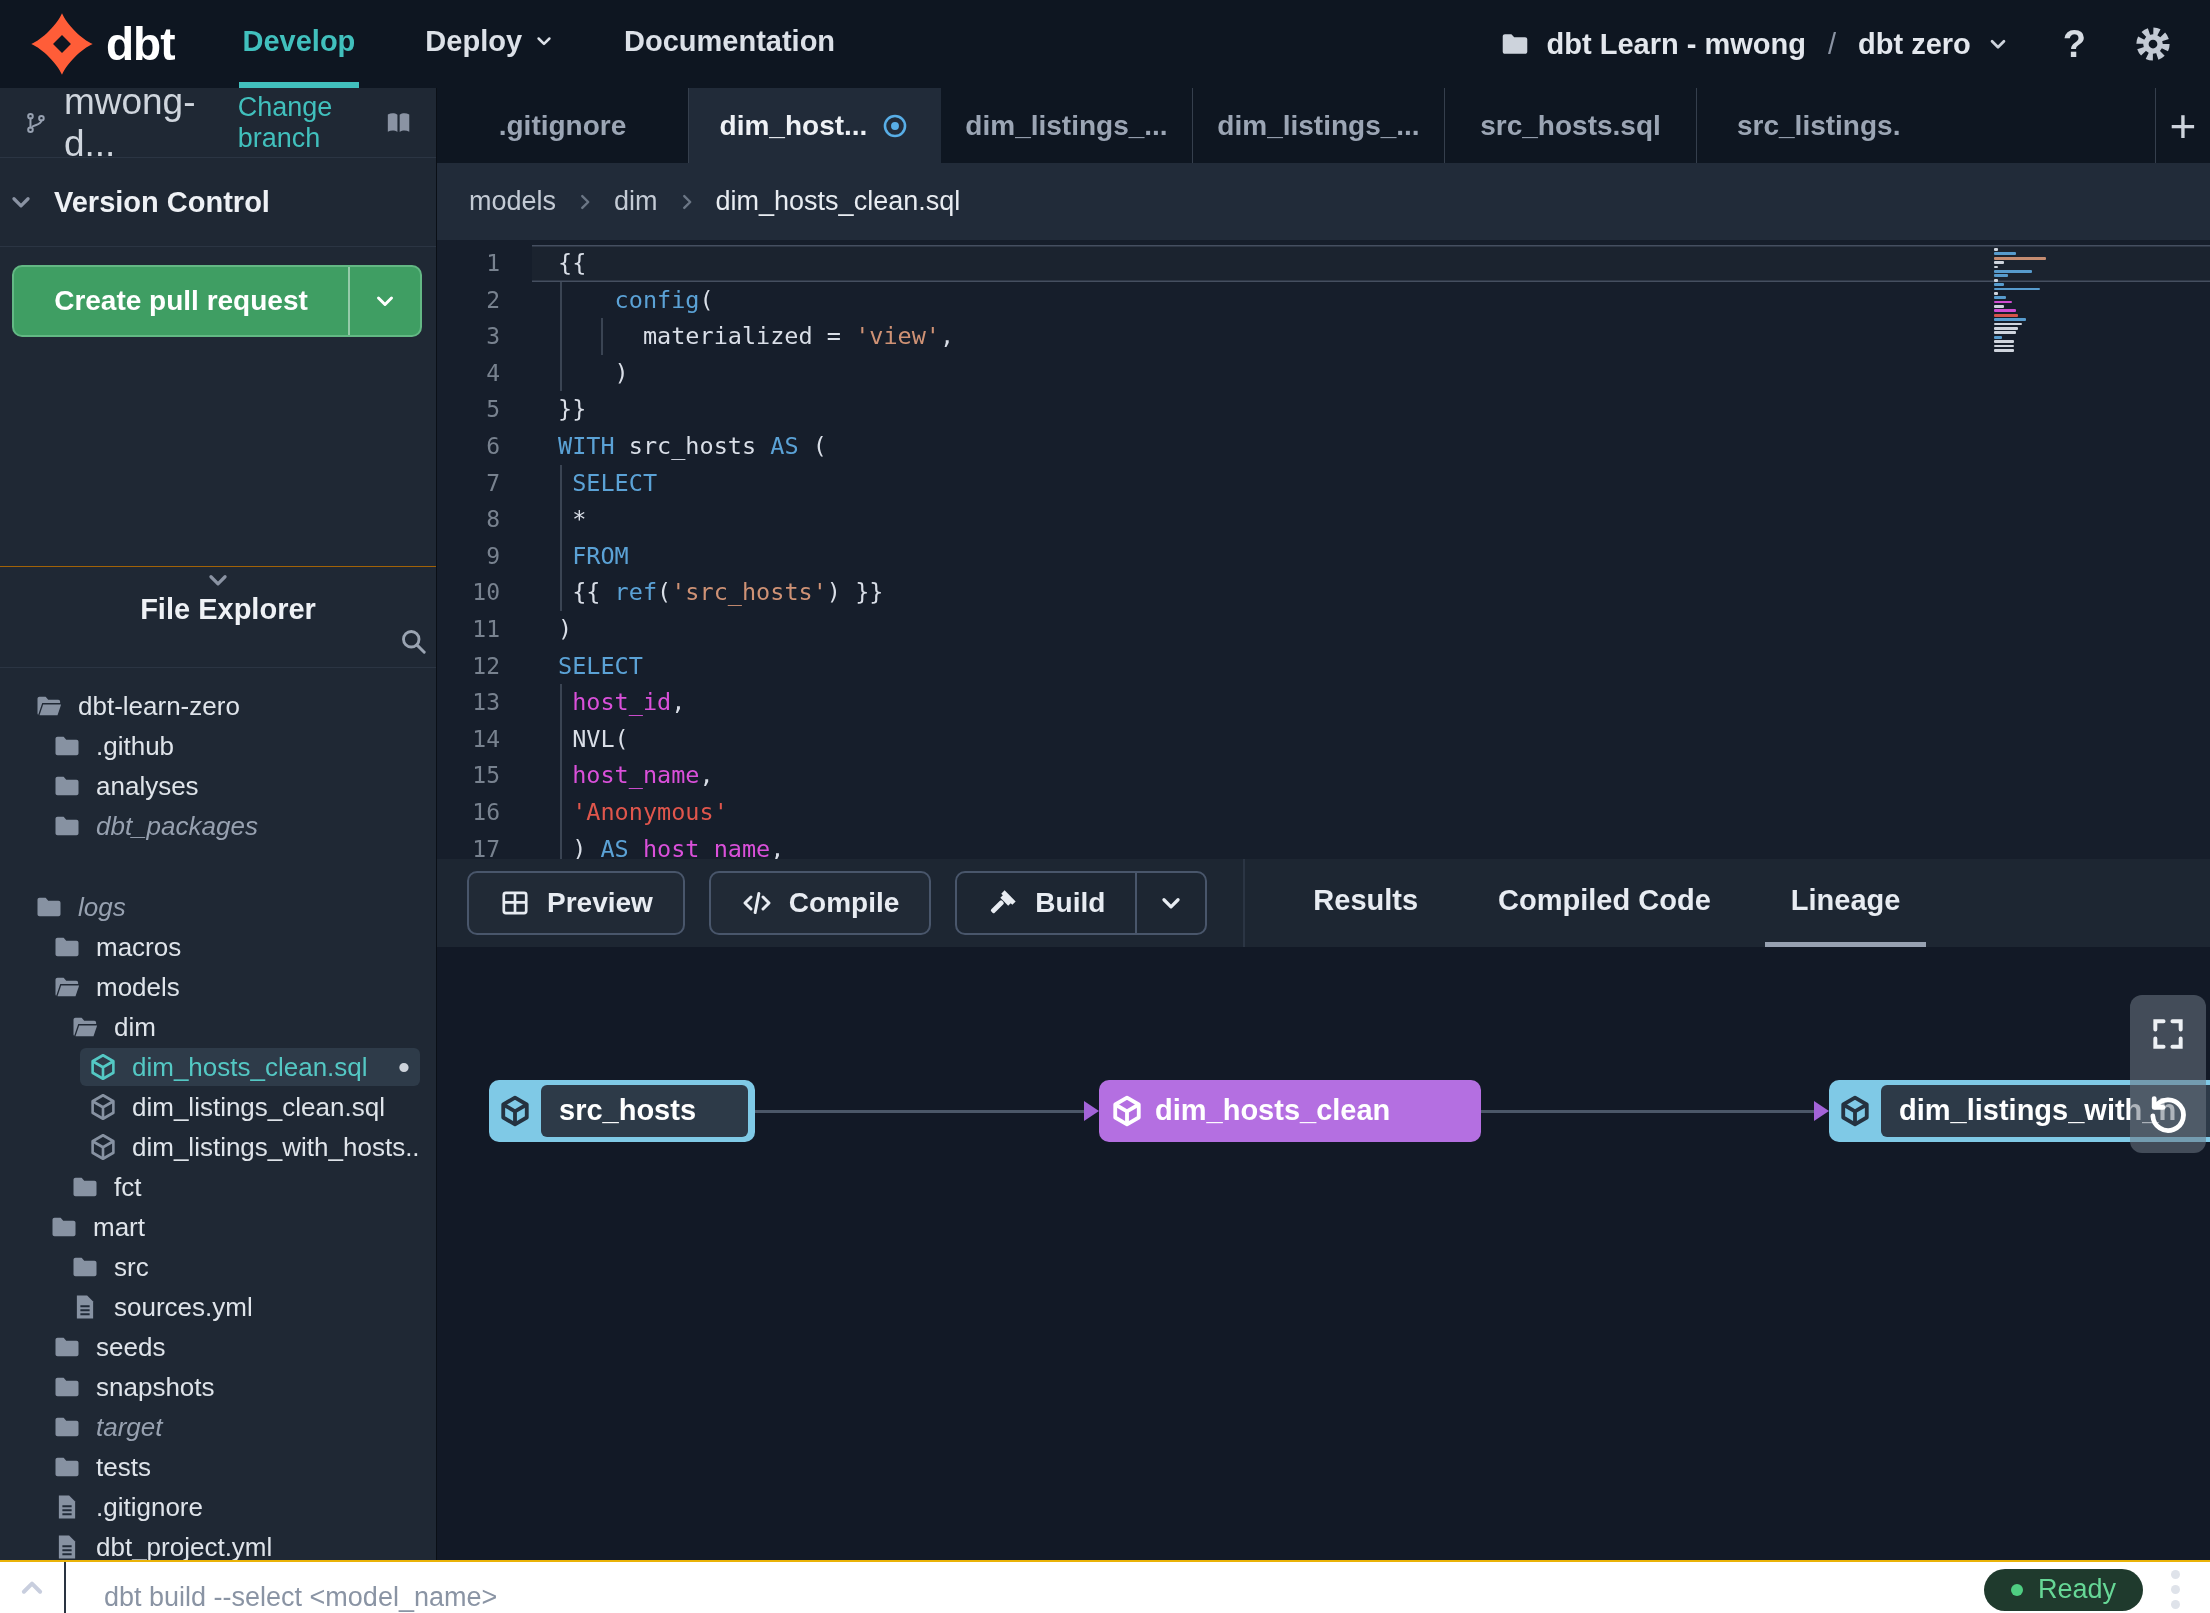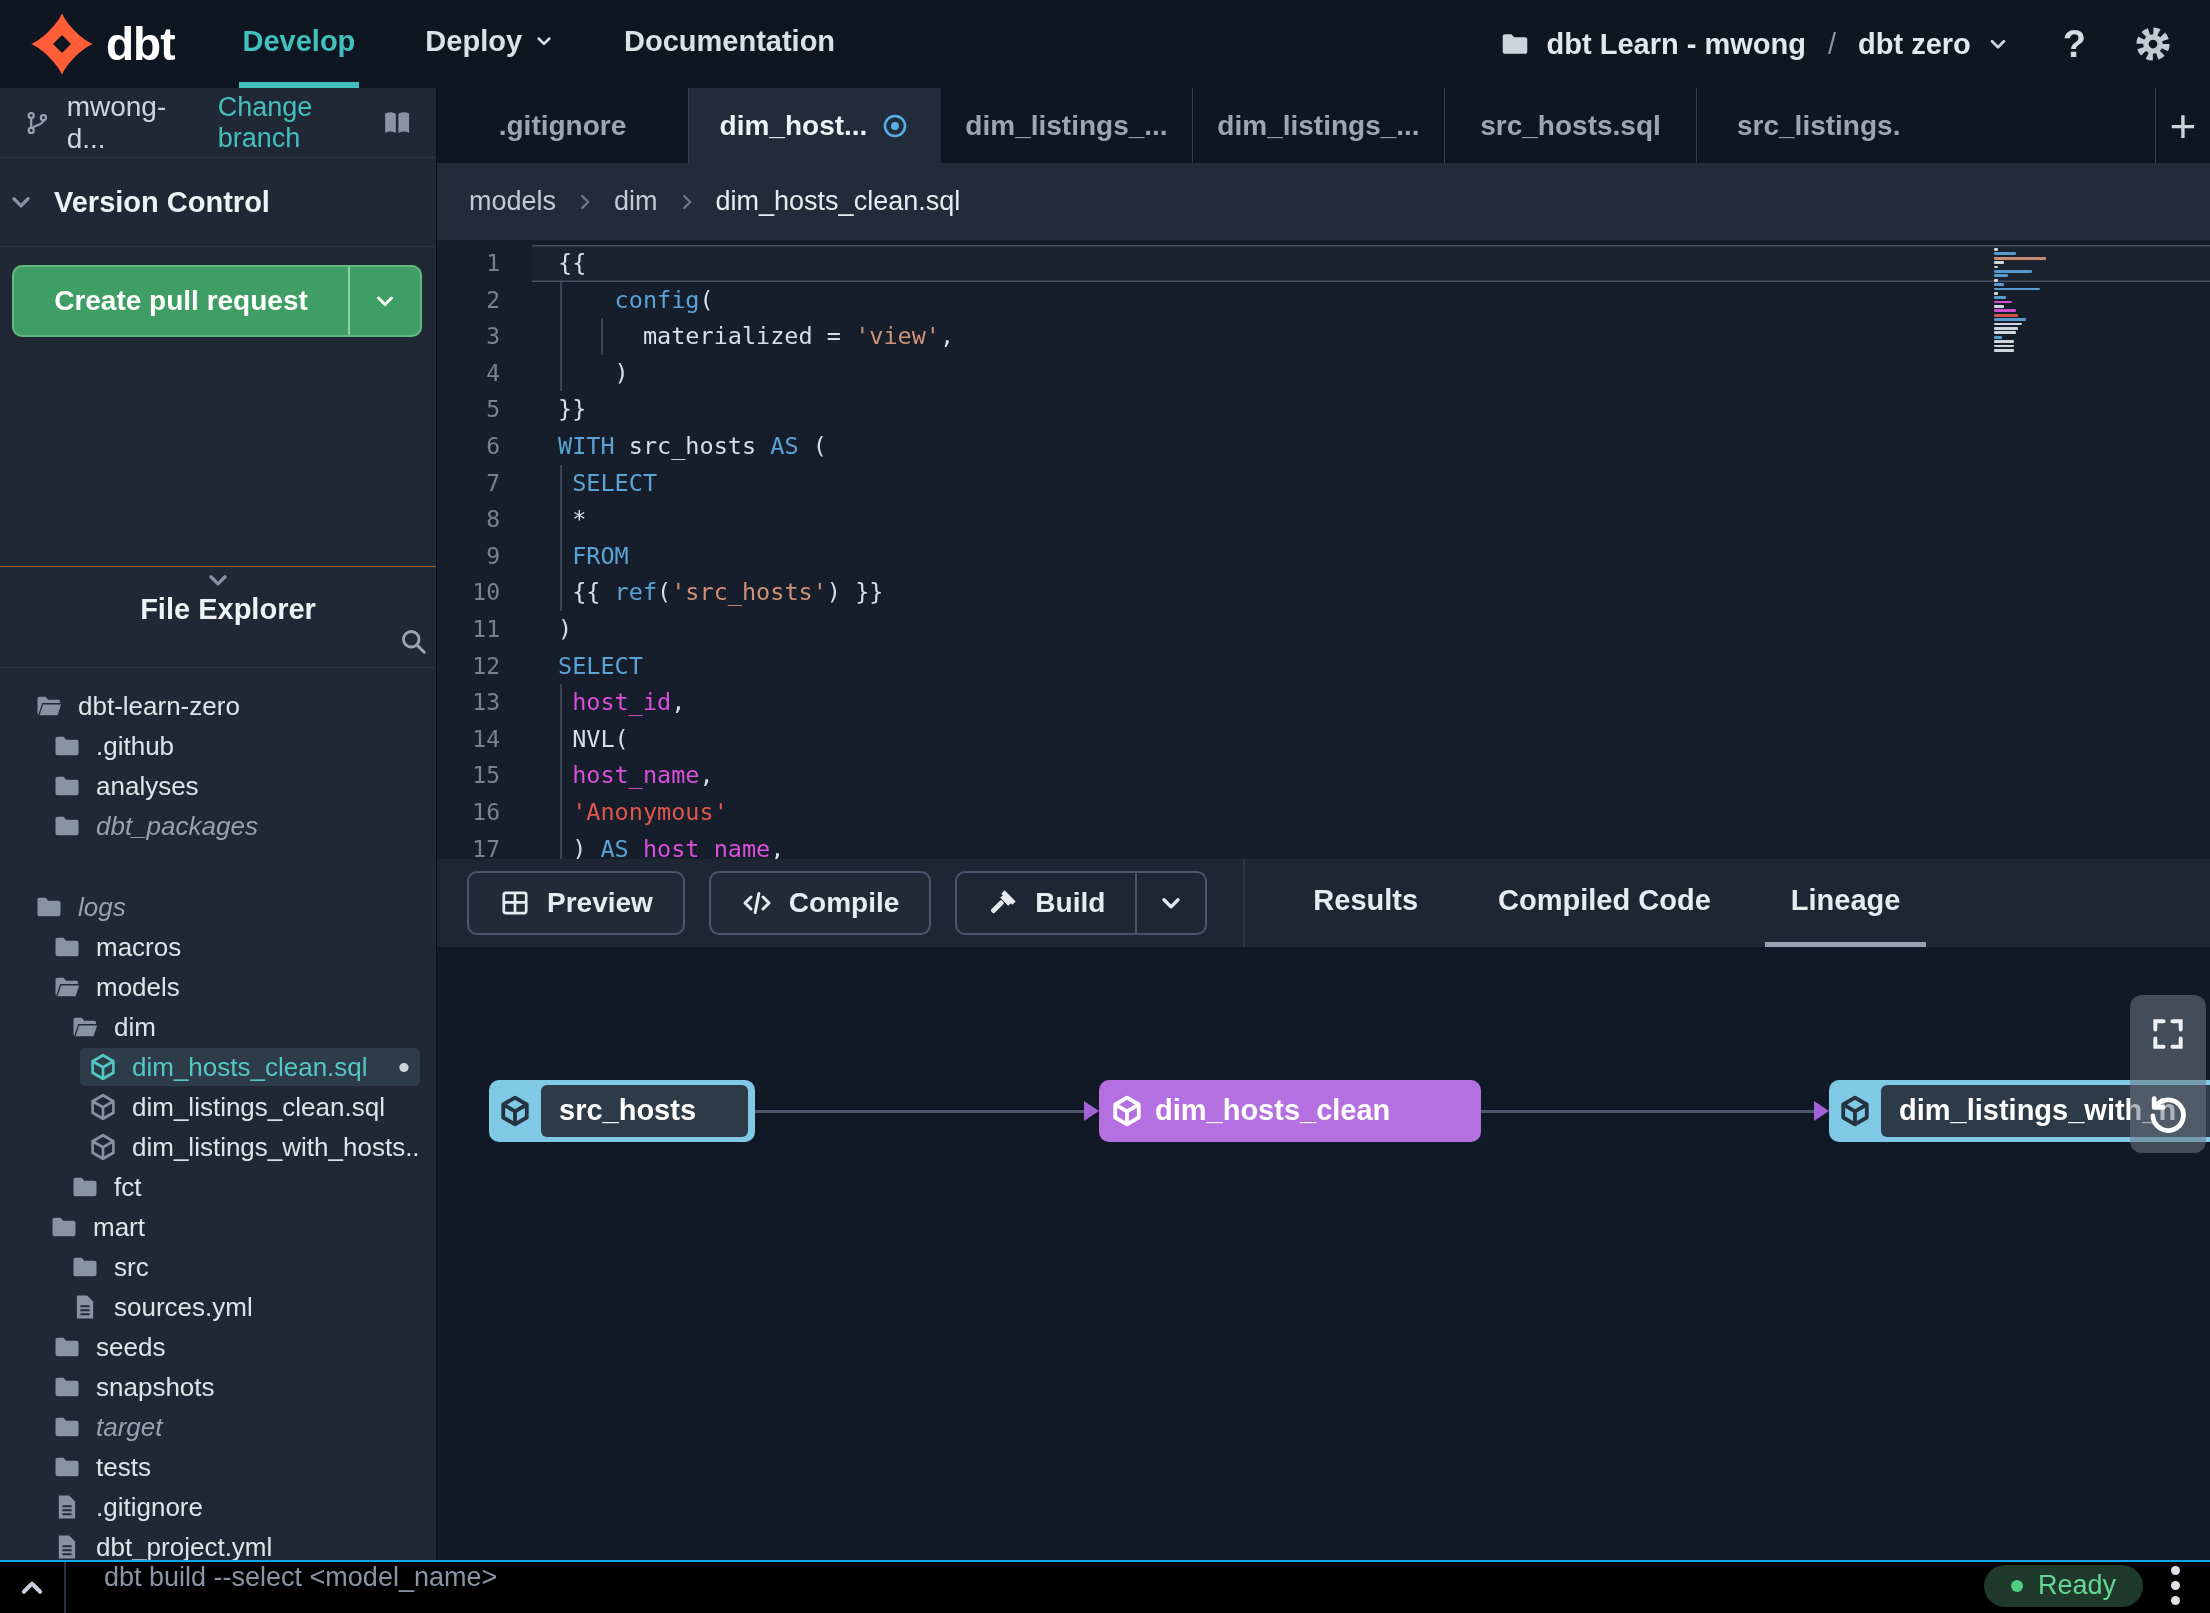--- a/index.html
+++ b/index.html
@@ -31,21 +31,21 @@
   .gear-btn svg { width:100%; height:100%; }
 
   
   .main { display:flex; flex:1; min-height:0; }
 
   
   .sidebar { width:437px; flex:none; background:#1f2834; border-right:1px solid #0a0f16; display:flex; flex-direction:column; overflow:hidden; }
   .branch-row { height:70px; flex:none; display:flex; align-items:center; padding:0 24px; border-bottom:1px solid #2b3543; }
   .branch-row .ic { width:30px; height:30px; display:flex; color:#97a1b1; }
   .branch-row .ic svg { width:100%; height:100%; }
-  .branch-name { font-size:28px; color:#cfd5dd; margin-left:16px; }
+  .branch-name { font-size:37px; color:#cfd5dd; margin-left:16px; }
   .branch-change { font-size:27px; color:var(--accent); margin-left:28px; cursor:pointer; }
   .branch-book { margin-left:auto; width:34px; height:34px; color:#8a93a3; cursor:pointer; }
   .branch-book svg { width:100%; height:100%; }
   .section-header { height:89px; flex:none; display:flex; align-items:center; padding:0 8px; border-bottom:1px solid #2b3543; }
   .section-header .chev { width:26px; height:26px; color:#8a93a3; display:flex; }
   .section-header .chev svg { width:100%; height:100%; }
   .section-title { font-size:29px; font-weight:700; color:#eef1f5; margin-left:20px; }
   .section-header .search { margin-left:auto; width:30px; height:30px; color:#9aa4b2; cursor:pointer; }
   .section-header .search svg { width:100%; height:100%; }
   .pr-btn { margin:18px 14px 0 12px; height:72px; flex:none; display:flex; background:var(--green);
@@ -141,21 +141,21 @@
   .node-purple .node-label { color:#fff; font-weight:700; font-size:29px; white-space:nowrap; }
   .node-icon svg { width:34px; height:34px; }
   .float-panel { position:absolute; right:4px; top:48px; width:76px; height:158px; background:rgba(108,118,132,0.55);
                  border-radius:12px; display:flex; flex-direction:column; align-items:center; justify-content:space-between;
                  padding:20px 0 14px; z-index:5; }
   .float-panel .fp-ic { width:38px; height:38px; color:#eef1f5; cursor:pointer; display:flex; }
   .float-panel .fp-ic.big { width:46px; height:46px; color:#ffffff; }
   .float-panel svg { width:100%; height:100%; }
 
   
-  .statusbar { height:53px; flex:none; background:#000000; border-top:2px solid #0ea5e9; display:flex; align-items:flex-start; }
+  .statusbar { height:53px; flex:none; background:#ffffff; border-top:2px solid #eab308; display:flex; align-items:flex-end; }
   .sb-toggle { width:66px; height:100%; display:flex; align-items:center; justify-content:center;
                border-right:2px solid #2a3441; color:#c8cede; cursor:pointer; }
   .sb-toggle .ic { width:30px; height:30px; display:flex; }
   .sb-toggle svg { width:100%; height:100%; }
   .sb-cmd { margin-left:38px; font-size:27px; color:#8a94a4; cursor:text; }
   .sb-right { margin-left:auto; display:flex; align-items:center; gap:24px; padding-right:26px; }
   .ready-pill { height:42px; background:#1f3a2d; border-radius:21px; display:flex; align-items:center; gap:15px; padding:0 27px; cursor:pointer; }
   .ready-dot { width:12px; height:12px; border-radius:50%; background:#4fce82; }
   .ready-label { color:var(--ready); font-size:27px; }
   .kebab { display:flex; flex-direction:column; gap:6px; cursor:pointer; padding:4px; }

